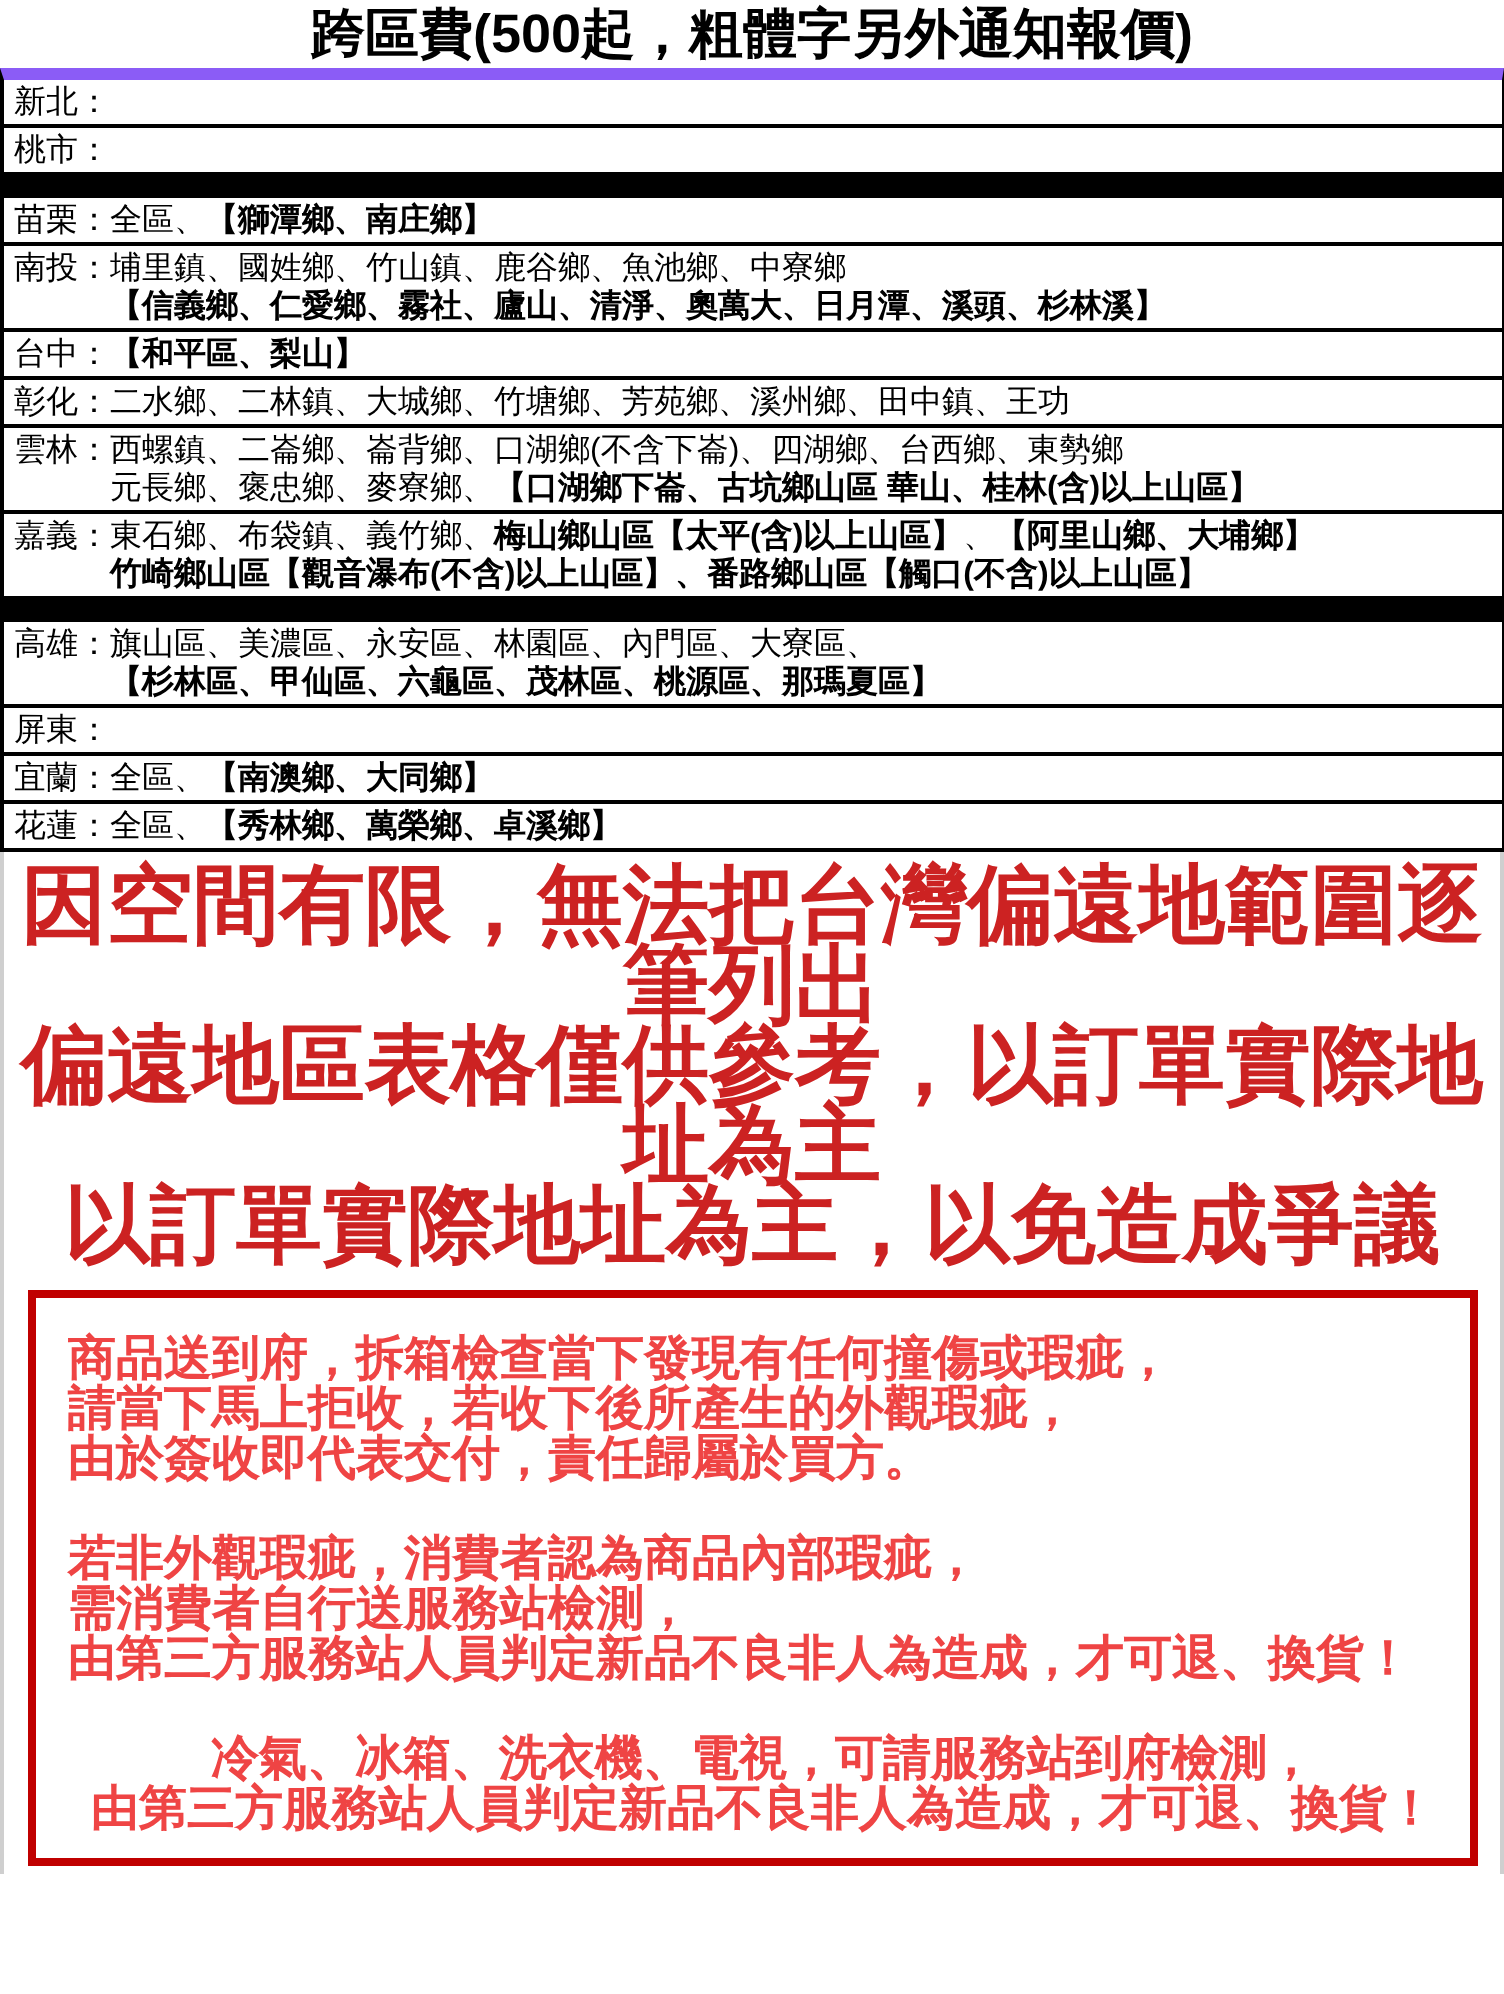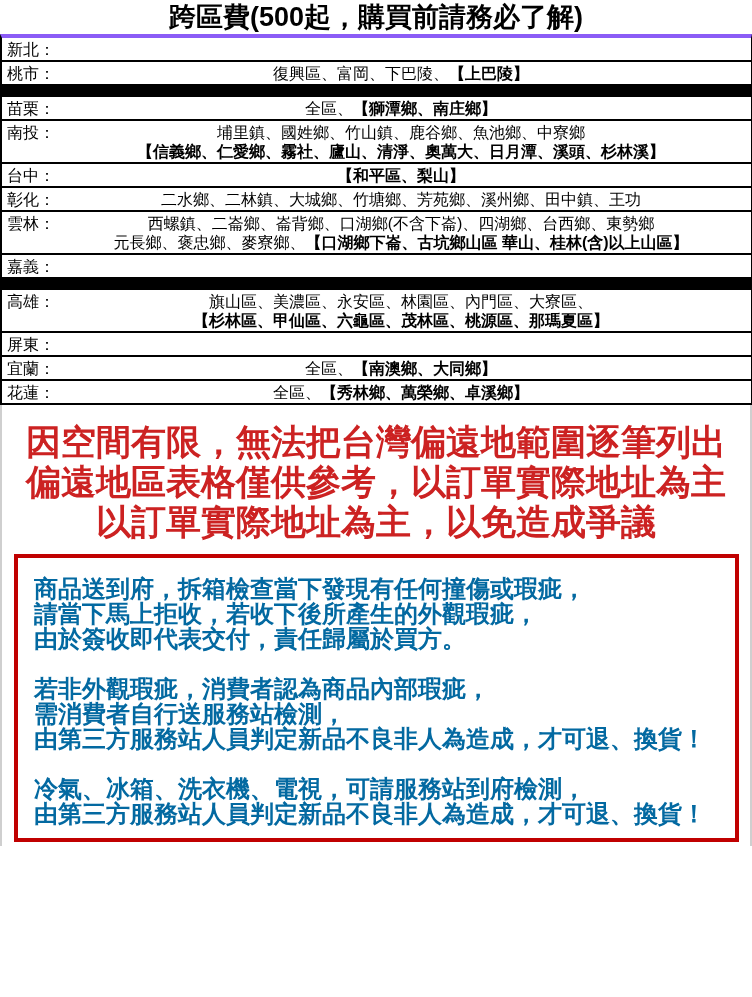--- a/index.html
+++ b/index.html
@@ -14,24 +14,23 @@
   .title {
     font-size: 27px;
     font-weight: bold;
     text-align: center;
     line-height: 32px;
     padding: 1px 0 1px 0;
   }
 
   
   .fee-table {
-    border-top: 4px solid #8b5cf6;
+    border-top: 6px solid #8b5cf6;
     border-left: 2px solid #000;
     border-right: 1px solid #000;
-    text-align: center;
   }
   .fee-row {
     display: flex;
     align-items: flex-start;
     padding: 2px 4px 1px 5px;
     border-bottom: 2px solid #000;
     font-size: 16px;
     line-height: 19px;
   }
   .fee-row .label { white-space: nowrap; flex: 0 0 auto; }
@@ -46,56 +45,53 @@
 
   
   .lower {
     border-left: 2px solid #cfcfcf;
     border-right: 2px solid #cfcfcf;
     padding-bottom: 4px;
   }
 
   
   .notice {
-    padding-top: 17px;
+    padding-top: 7px;
     text-align: center;
-    font-size: 35px;
+    font-size: 43px;
     line-height: 40px;
     font-weight: bold;
   }
 
   
   .warning-box {
     margin: 12px 11px 0 12px;
     border: 4px solid #c00000;
     padding: 18px 6px 12px 16px;
     font-size: 24px;
     line-height: 25px;
     font-weight: bold;
   }
   .warning-box .para { margin: 0 0 25px 0; }
-  .warning-box .para:last-child { margin-bottom: 0; }
+  .warning-box .para:last-child { margin-bottom: 0; text-align: center; }
   .warning-box .box-line { white-space: nowrap; }
 </style>
 </head>
 <body>
 
 <div class="page">
 
-  <div class="title">跨區費(500起，購買前請務必了解)</div>
+  <div class="title">跨區費(500起，粗體字另外通知報價)</div>
 
   <div class="fee-table" id="fee-table">
       <div class="fee-row">
         <span class="label">新北：</span>
       </div>
       <div class="fee-row">
         <span class="label">桃市：</span>
-        <div class="content">
-          <div class="line"><span class="seg">復興區、富岡、下巴陵、</span><span class="seg bold">【上巴陵】</span></div>
-        </div>
       </div>
       <div class="divider-bar" style="background: rgb(0, 0, 0);"></div>
       <div class="fee-row">
         <span class="label">苗栗：</span>
         <div class="content">
           <div class="line"><span class="seg">全區、</span><span class="seg bold">【獅潭鄉、南庄鄉】</span></div>
         </div>
       </div>
       <div class="fee-row">
         <span class="label">南投：</span>
@@ -118,20 +114,24 @@
       </div>
       <div class="fee-row">
         <span class="label">雲林：</span>
         <div class="content">
           <div class="line"><span class="seg">西螺鎮、二崙鄉、崙背鄉、口湖鄉(不含下崙)、四湖鄉、台西鄉、東勢鄉</span></div>
           <div class="line"><span class="seg">元長鄉、褒忠鄉、麥寮鄉、</span><span class="seg bold">【口湖鄉下崙、古坑鄉山區 華山、桂林(含)以上山區】</span></div>
         </div>
       </div>
       <div class="fee-row">
         <span class="label">嘉義：</span>
+        <div class="content">
+          <div class="line"><span class="seg">東石鄉、布袋鎮、義竹鄉、</span><span class="seg bold">梅山鄉山區【太平(含)以上山區】</span><span class="seg">、</span><span class="seg bold">【阿里山鄉、大埔鄉】</span></div>
+          <div class="line"><span class="seg bold">竹崎鄉山區【觀音瀑布(不含)以上山區】、番路鄉山區【觸口(不含)以上山區】</span></div>
+        </div>
       </div>
       <div class="divider-bar" style="background: rgb(0, 0, 0);"></div>
       <div class="fee-row">
         <span class="label">高雄：</span>
         <div class="content">
           <div class="line"><span class="seg">旗山區、美濃區、永安區、林園區、內門區、大寮區、</span></div>
           <div class="line"><span class="seg bold">【杉林區、甲仙區、六龜區、茂林區、桃源區、那瑪夏區】</span></div>
         </div>
       </div>
       <div class="fee-row">
@@ -150,21 +150,21 @@
         </div>
       </div>
     </div>
 
   <div class="lower">
     <div class="notice" id="notice" style="color: rgb(204, 34, 34);">
         <div class="notice-line">因空間有限，無法把台灣偏遠地範圍逐筆列出</div>
         <div class="notice-line">偏遠地區表格僅供參考，以訂單實際地址為主</div>
         <div class="notice-line">以訂單實際地址為主，以免造成爭議</div>
       </div>
-    <div class="warning-box" id="warning-box" style="color: #0369a1; border-color: rgb(192, 0, 0);">
+    <div class="warning-box" id="warning-box" style="color: #ef4444; border-color: rgb(192, 0, 0);">
         <div class="para">
           <div class="box-line">商品送到府，拆箱檢查當下發現有任何撞傷或瑕疵，</div>
           <div class="box-line">請當下馬上拒收，若收下後所產生的外觀瑕疵，</div>
           <div class="box-line">由於簽收即代表交付，責任歸屬於買方。</div>
         </div>
         <div class="para">
           <div class="box-line">若非外觀瑕疵，消費者認為商品內部瑕疵，</div>
           <div class="box-line">需消費者自行送服務站檢測，</div>
           <div class="box-line">由第三方服務站人員判定新品不良非人為造成，才可退、換貨！</div>
         </div>

